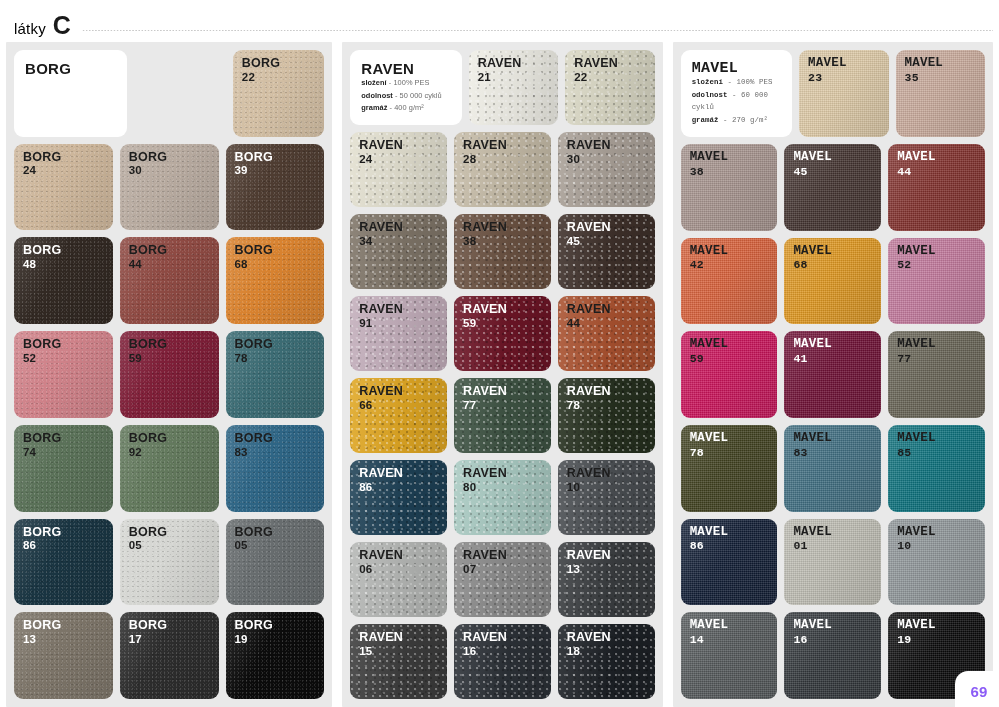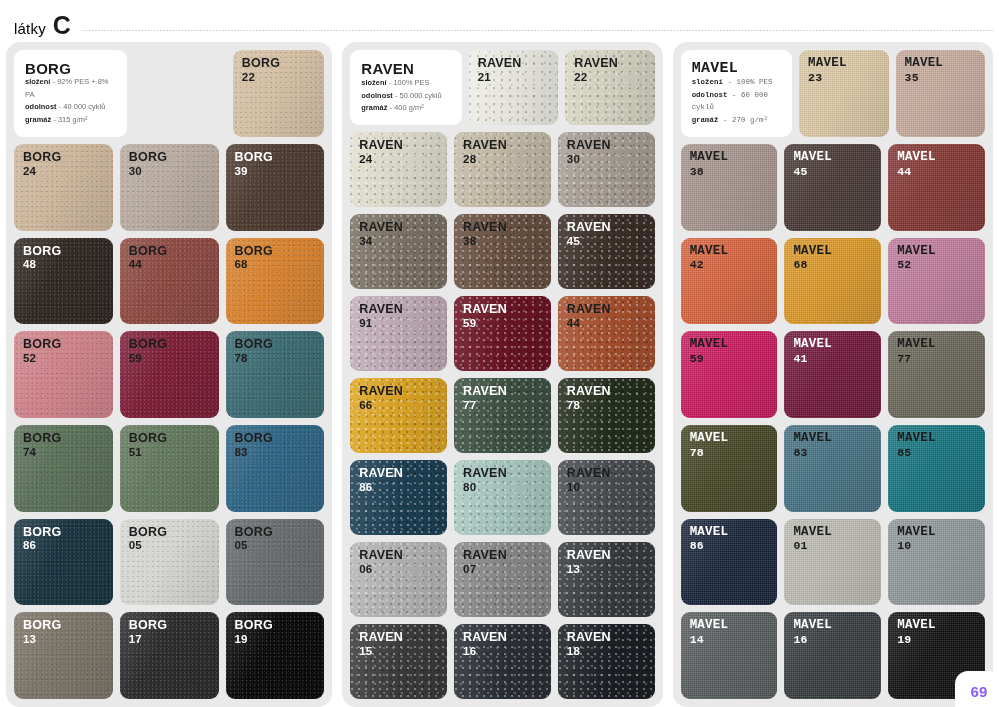--- a/index.html
+++ b/index.html
@@ -56,21 +56,21 @@
     position: absolute;
     left: 0; top: 42px;
     width: 999px;
     height: 665px;
     display: flex;
     gap: 10px;
     padding: 0 6px;
   }
   .panel {
     background: #e9e9e9;
-    border-radius: 14px;
+    border-radius: 1px;
     padding: 8px;
     display: flex;
     flex-direction: column;
     gap: 7px;
     position: relative;
   }
   .panel-borg   { width: 331px; }
   .panel-raven  { width: 325px; }
   .panel-mavel  { width: 325px; font-family: Liberation Mono, monospace; }
 
@@ -216,25 +216,20 @@
   <span class="header-label">látky</span>
   <span class="header-letter">C</span>
   <span class="header-dots"></span>
 </div>
 
 <div class="panels" id="panels">
     <div class="panel panel-borg">
       <div class="swatch-row">
         <div class="info-card">
           <div class="info-title">BORG</div>
-          <div class="info-specs">
-            <div><span class="k">složení</span> <span>- 92% PES + 8% PA</span></div>
-            <div><span class="k">odolnost</span> <span>- 40 000 cyklů</span></div>
-            <div><span class="k">gramáž</span> <span>- 315 g/m²</span></div>
-          </div>
         </div>
         <div class="spacer-cell"></div>
         <div class="swatch" style="background: rgb(211, 191, 164);">
           <div class="tex tex-borg"></div>
           <div class="swatch-label lbl-dark">
             <span class="swatch-name">BORG</span>
             <span class="swatch-code">22</span>
           </div>
         </div>
       </div>
@@ -312,21 +307,21 @@
           <div class="tex tex-borg"></div>
           <div class="swatch-label lbl-dark">
             <span class="swatch-name">BORG</span>
             <span class="swatch-code">74</span>
           </div>
         </div>
         <div class="swatch" style="background: rgb(99, 121, 93);">
           <div class="tex tex-borg"></div>
           <div class="swatch-label lbl-dark">
             <span class="swatch-name">BORG</span>
-            <span class="swatch-code">51</span>
+            <span class="swatch-code">92</span>
           </div>
         </div>
         <div class="swatch" style="background: rgb(46, 101, 133);">
           <div class="tex tex-borg"></div>
           <div class="swatch-label lbl-dark">
             <span class="swatch-name">BORG</span>
             <span class="swatch-code">83</span>
           </div>
         </div>
       </div>

